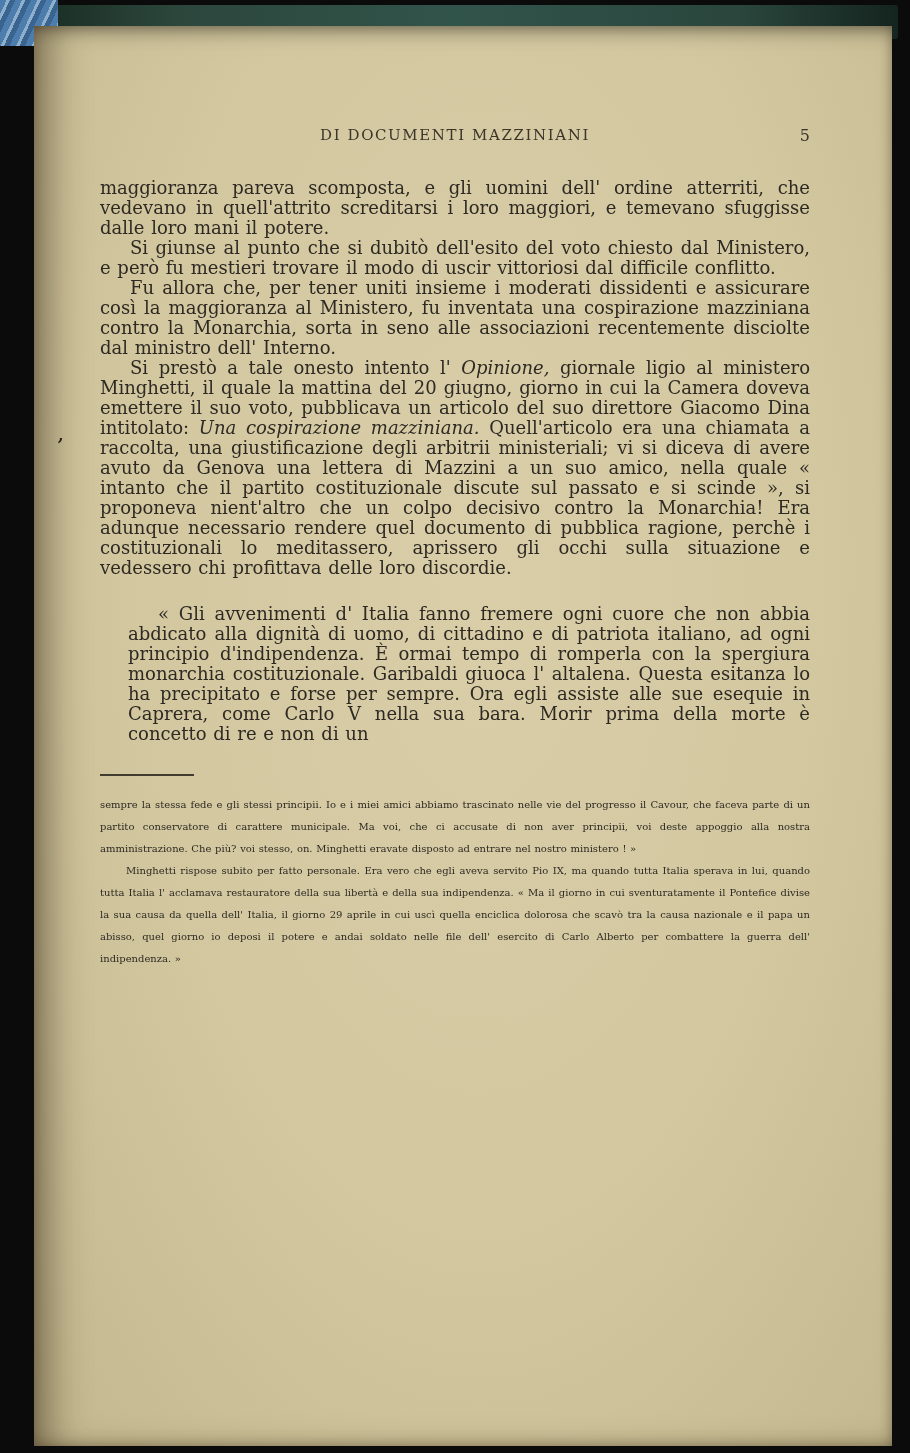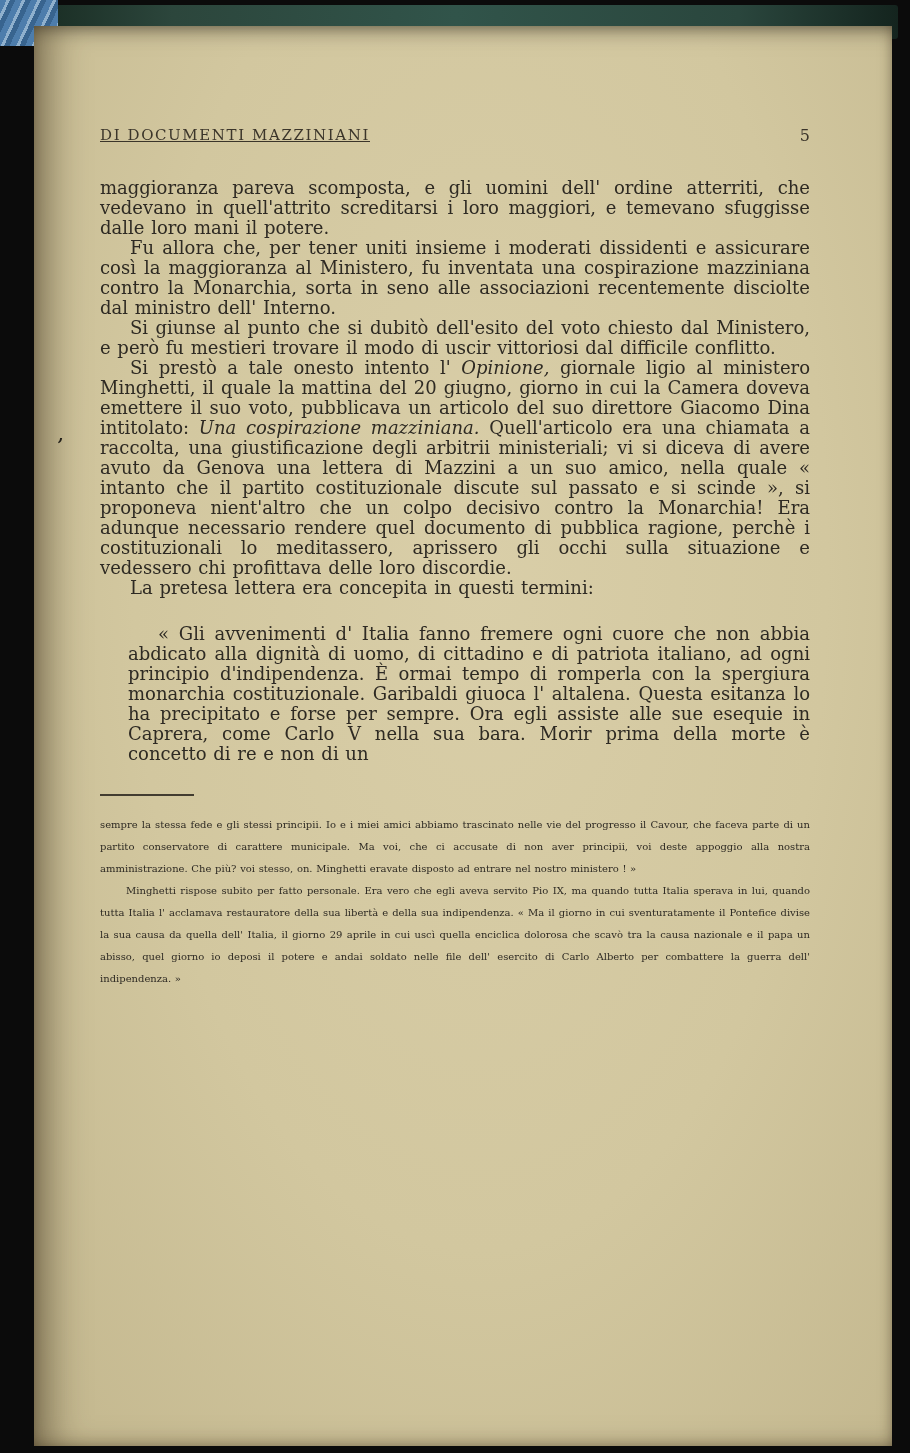--- a/index.html
+++ b/index.html
@@ -37,26 +37,25 @@
       inset 0 -10px 18px -12px rgba(60,45,20,.45);
     color:var(--ink);
   }
   .content{
     position:relative;
     padding:100px 82px 0 66px;
     overflow:hidden;
   }
   .page-header{
     position:relative;
-    text-align:left;
+    text-align:center;
     font-size:15px;
     letter-spacing:1.6px;
     color:#3b352a;
     height:22px;
-    text-decoration:underline;
   }
   .page-num{
     position:absolute;right:0;top:0;
     font-size:16px;letter-spacing:0;
   }
   .body-text{
     margin-top:30px;
     font-size:18px;
     line-height:20px;
     word-spacing:1px;
@@ -101,24 +100,23 @@
 
     <div class="content">
 
       <div class="page-header">
         <span class="running-title">DI DOCUMENTI MAZZINIANI</span>
         <span class="page-num">5</span>
       </div>
 
       <div class="body-text">
           <p><span>maggioranza pareva scomposta, e gli uomini dell' ordine atterriti, che vedevano in quell'attrito screditarsi i loro maggiori, e temevano sfuggisse dalle loro mani il potere.</span></p>
+          <p class="indent"><span>Si giunse al punto che si dubitò dell'esito del voto chiesto dal Ministero, e però fu mestieri trovare il modo di uscir vittoriosi dal difficile conflitto.</span></p>
           <p class="indent"><span>Fu allora che, per tener uniti insieme i moderati dissidenti e assicurare così la maggioranza al Ministero, fu inventata una cospirazione mazziniana contro la Monarchia, sorta in seno alle associazioni recentemente disciolte dal ministro dell' Interno.</span></p>
-          <p class="indent"><span>Si giunse al punto che si dubitò dell'esito del voto chiesto dal Ministero, e però fu mestieri trovare il modo di uscir vittoriosi dal difficile conflitto.</span></p>
           <p class="indent"><span>Si prestò a tale onesto intento l' </span><em>Opinione,</em><span> giornale ligio al ministero Minghetti, il quale la mattina del 20 giugno, giorno in cui la Camera doveva emettere il suo voto, pubblicava un articolo del suo direttore Giacomo Dina intitolato: </span><em>Una cospirazione mazziniana.</em><span> Quell'articolo era una chiamata a raccolta, una giustificazione degli arbitrii ministeriali; vi si diceva di avere avuto da Genova una lettera di Mazzini a un suo amico, nella quale « intanto che il partito costituzionale discute sul passato e si scinde », si proponeva nient'altro che un colpo decisivo contro la Monarchia! Era adunque necessario rendere quel documento di pubblica ragione, perchè i costituzionali lo meditassero, aprissero gli occhi sulla situazione e vedessero chi profittava delle loro discordie.</span></p>
-          <p class="indent"><span>La pretesa lettera era concepita in questi termini:</span></p>
           <p class="indent spaced"><span>« Gli avvenimenti d' Italia fanno fremere ogni cuore che non abbia abdicato alla dignità di uomo, di cittadino e di patriota italiano, ad ogni principio d'indipendenza. È ormai tempo di romperla con la spergiura monarchia costituzionale. Garibaldi giuoca l' altalena. Questa esitanza lo ha precipitato e forse per sempre. Ora egli assiste alle sue esequie in Caprera, come Carlo V nella sua bara. Morir prima della morte è concetto di re e non di un</span></p>
         </div>
 
       <div class="footnote-rule"></div>
 
       <div class="footnote-text">
           <p><span>sempre la stessa fede e gli stessi principii. Io e i miei amici abbiamo trascinato nelle vie del progresso il Cavour, che faceva parte di un partito conservatore di carattere municipale. Ma voi, che ci accusate di non aver principii, voi deste appoggio alla nostra amministrazione. Che più? voi stesso, on. Minghetti eravate disposto ad entrare nel nostro ministero ! »</span></p>
           <p class="indent"><span>Minghetti rispose subito per fatto personale. Era vero che egli aveva servito Pio IX, ma quando tutta Italia sperava in lui, quando tutta Italia l' acclamava restauratore della sua libertà e della sua indipendenza. « Ma il giorno in cui sventuratamente il Pontefice divise la sua causa da quella dell' Italia, il giorno 29 aprile in cui uscì quella enciclica dolorosa che scavò tra la causa nazionale e il papa un abisso, quel giorno io deposi il potere e andai soldato nelle file dell' esercito di Carlo Alberto per combattere la guerra dell' indipendenza. »</span></p>
         </div>
 

